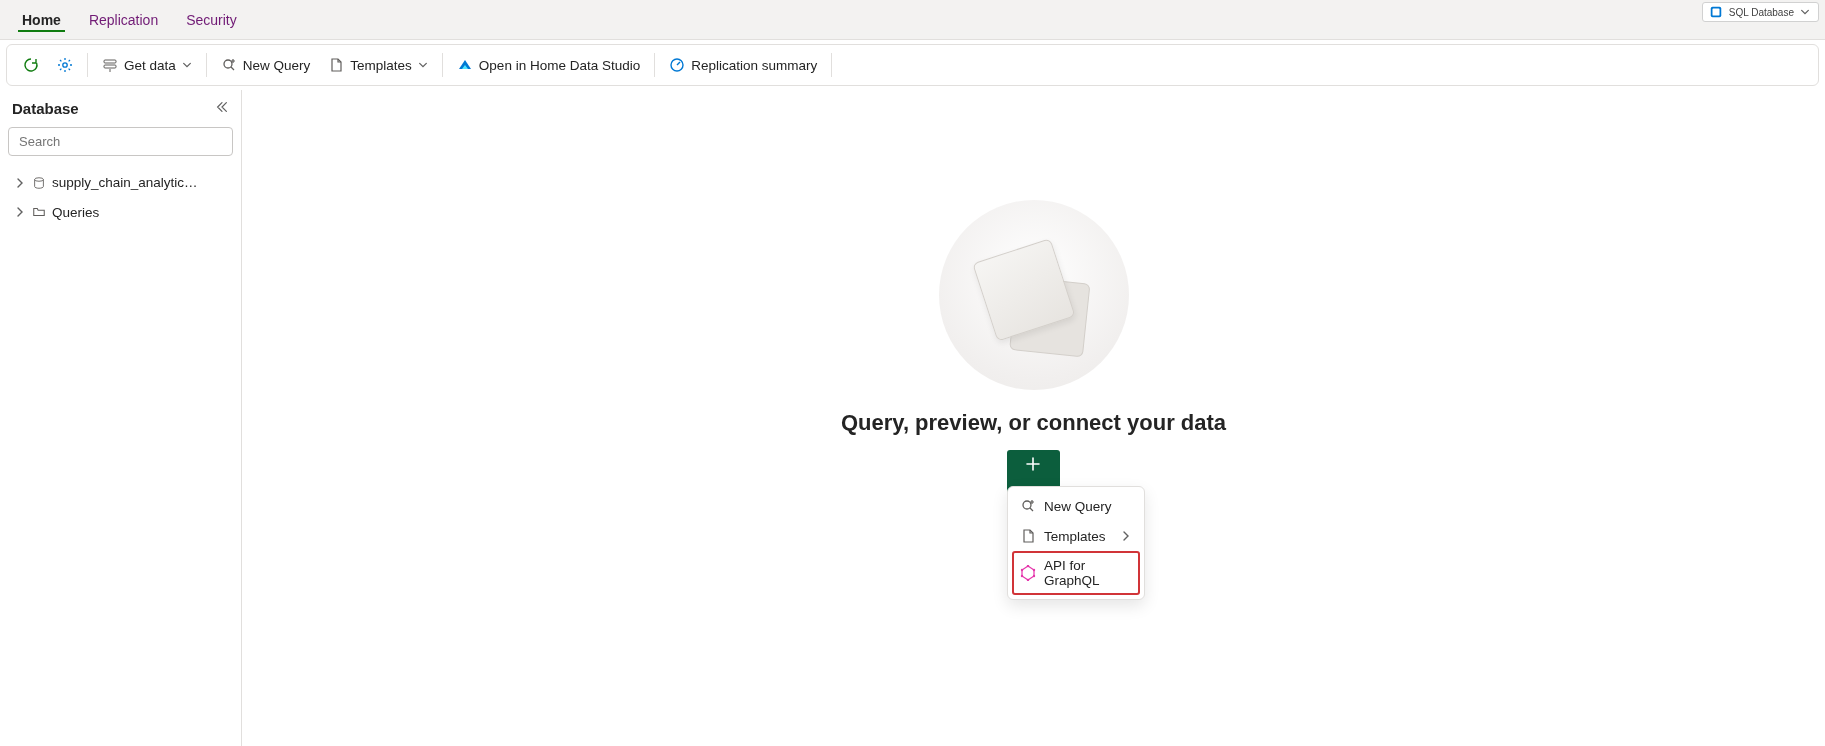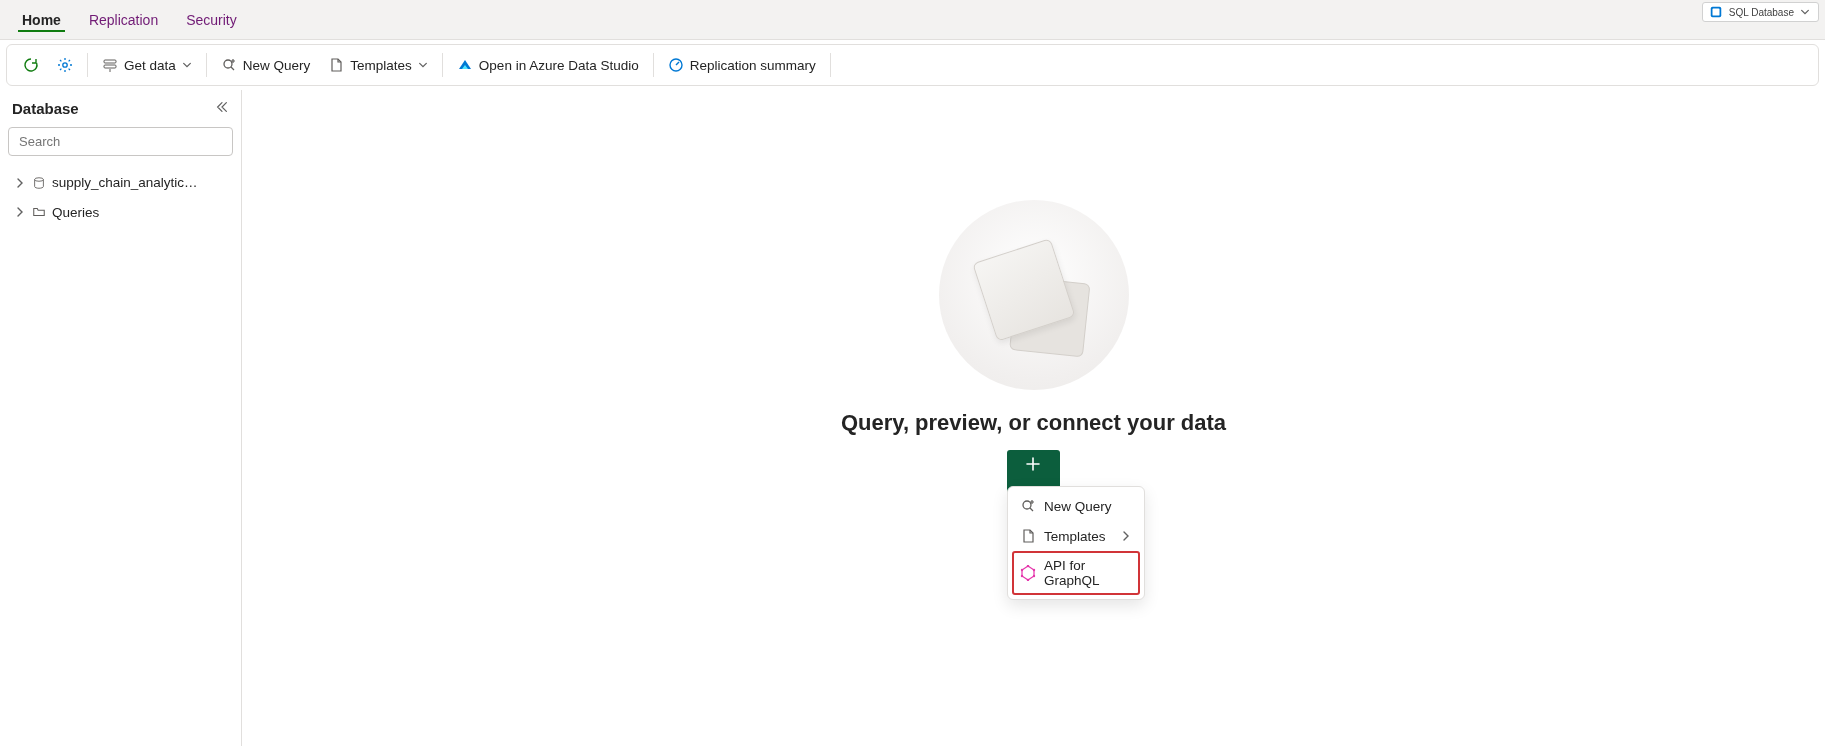--- a/index.html
+++ b/index.html
@@ -283,21 +283,21 @@
     <svg class="chev-down" viewBox="0 0 12 12">
         <path d="M2 4l4 4 4-4" stroke="#616161" stroke-width="1.5" fill="none" stroke-linecap="round"></path>
       </svg>
   </div>
   <div class="tb-sep"></div>
   <div class="tb-btn">
     <svg width="16" height="16" viewBox="0 0 16 16">
         <path d="M2 12l6-9 6 9H2z" fill="#0078d4"></path>
         <path d="M5 12l3-4 3 4" fill="#50e6ff"></path>
       </svg>
-    <span>Open in Azure Data Studio</span>
+    <span>Open in Home Data Studio</span>
   </div>
   <div class="tb-sep"></div>
   <div class="tb-btn">
     <svg width="16" height="16" viewBox="0 0 16 16">
         <circle cx="8" cy="8" r="6" stroke="#0078d4" fill="none" stroke-width="1.4"></circle>
         <path d="M8 8l3-3" stroke="#0078d4" stroke-width="1.4"></path>
       </svg>
     <span>Replication summary</span>
   </div>
   <div class="tb-sep"></div>

